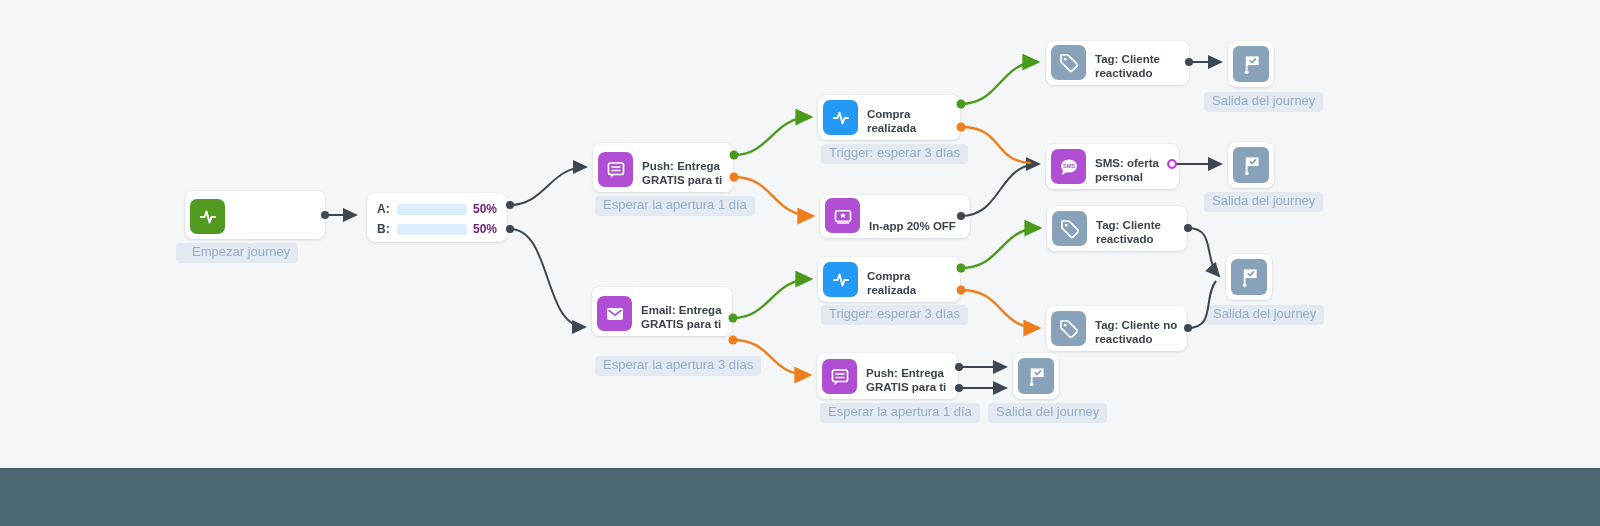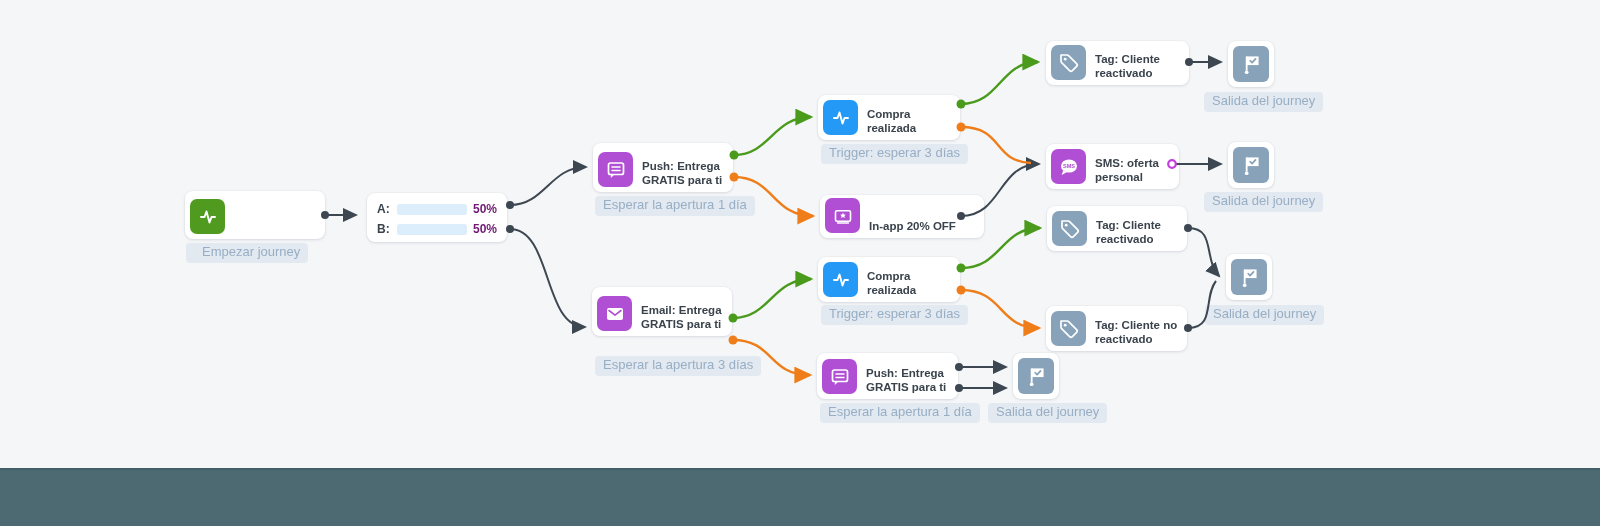--- a/index.html
+++ b/index.html
@@ -43,30 +43,30 @@
   }
   
   .n-start{left:185px;top:191px;width:140px;height:48px;}
   .n-split{left:367px;top:193px;width:140px;height:49px;}
   .n-push1{left:593px;top:143px;width:140px;height:49px;}
   .n-compra1{left:818px;top:95px;width:142px;height:45px;}
   .n-tag1{left:1046px;top:41px;width:143px;height:44px;}
   .n-exit1{left:1228px;top:41px;}
   .n-sms{left:1046px;top:144px;width:133px;height:45px;}
   .n-exit2{left:1228px;top:142px;}
-  .n-inapp{left:820px;top:195px;width:164px;height:43px;}
+  .n-inapp{left:820px;top:195px;width:150px;height:43px;}
   .n-tag2{left:1047px;top:206px;width:140px;height:45px;}
   .n-tagno{left:1046px;top:306px;width:141px;height:45px;}
   .n-exit3{left:1226px;top:254px;}
   .n-email{left:592px;top:287px;width:140px;height:49px;}
   .n-compra2{left:818px;top:257px;width:142px;height:45px;}
   .n-push2{left:817px;top:353px;width:141px;height:46px;}
   .n-exit4{left:1013px;top:353px;}
   
-  .b-start{left:186px;top:243px;padding-left:16px;}
+  .b-start{left:176px;top:243px;padding-left:16px;}
   .b-push1{left:595px;top:196px;}
   .b-compra1{left:821px;top:144px;}
   .b-exit1{left:1204px;top:92px;}
   .b-exit2{left:1204px;top:192px;}
   .b-exit3{left:1205px;top:305px;}
   .b-email{left:595px;top:356px;}
   .b-compra2{left:821px;top:305px;}
   .b-push2{left:820px;top:403px;}
   .b-exit4{left:988px;top:403px;}
 </style>

